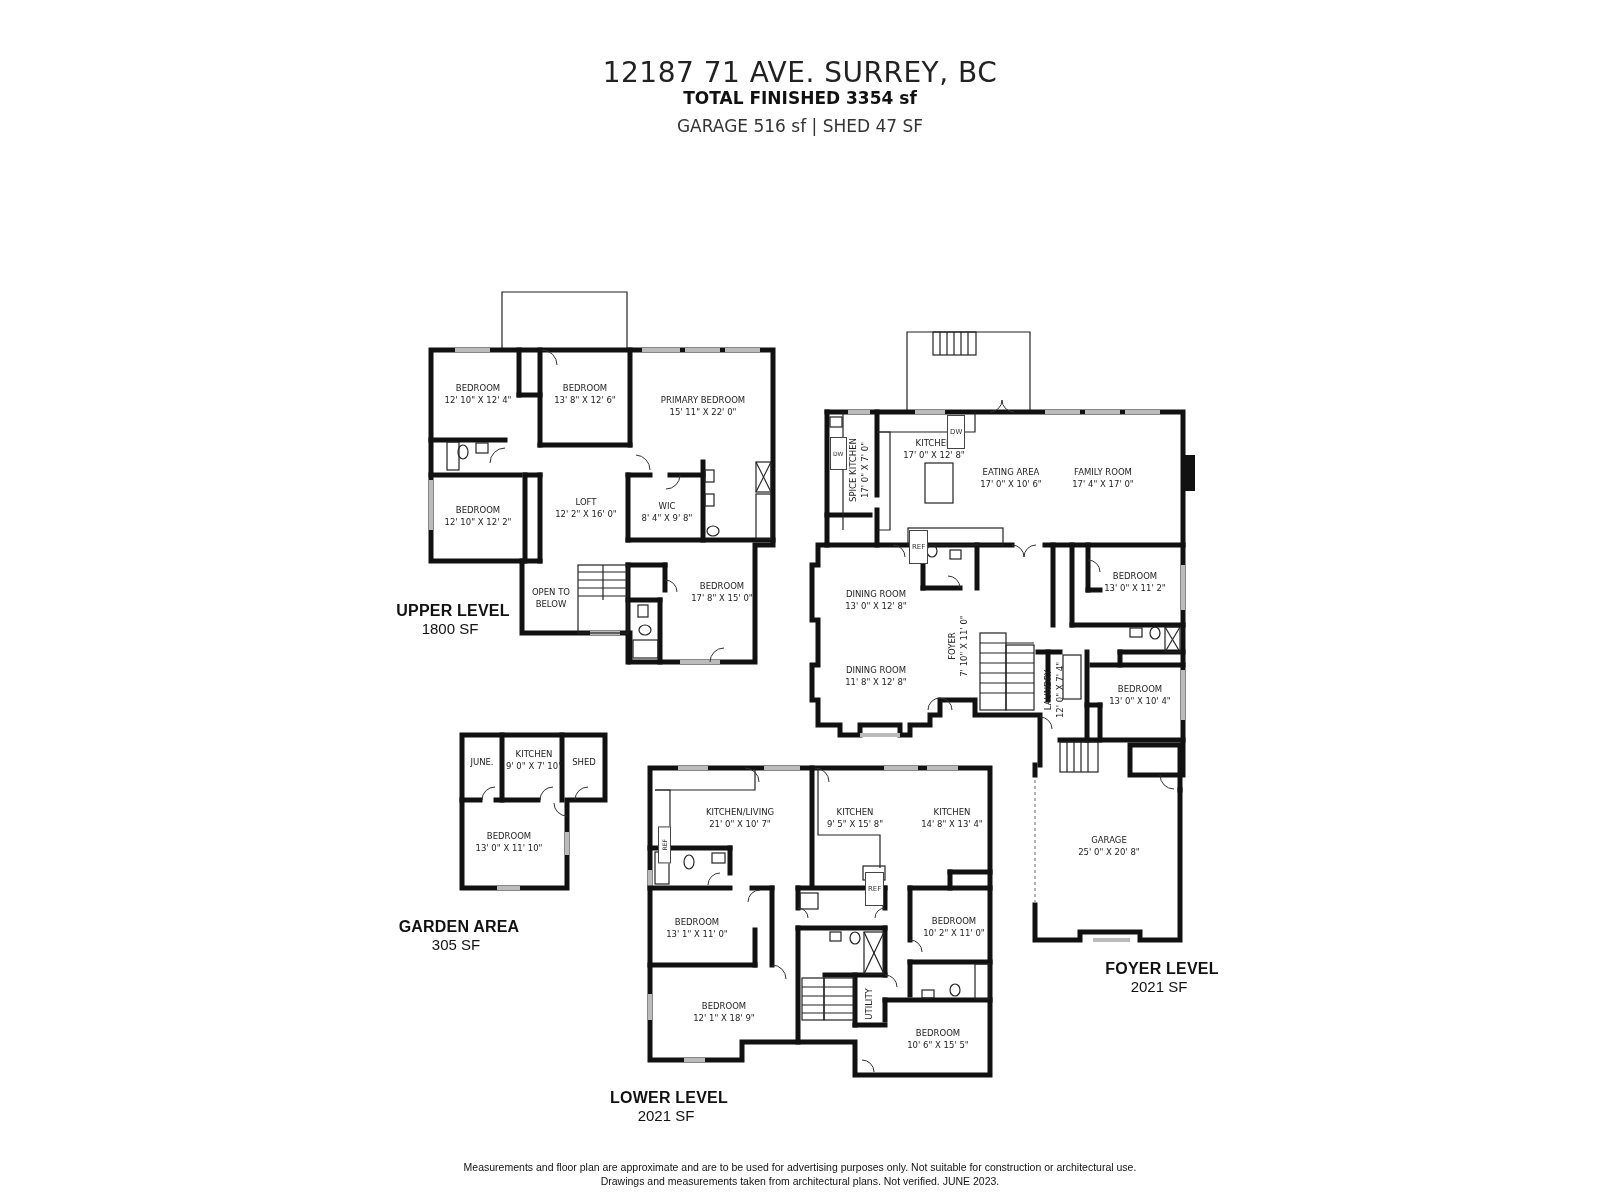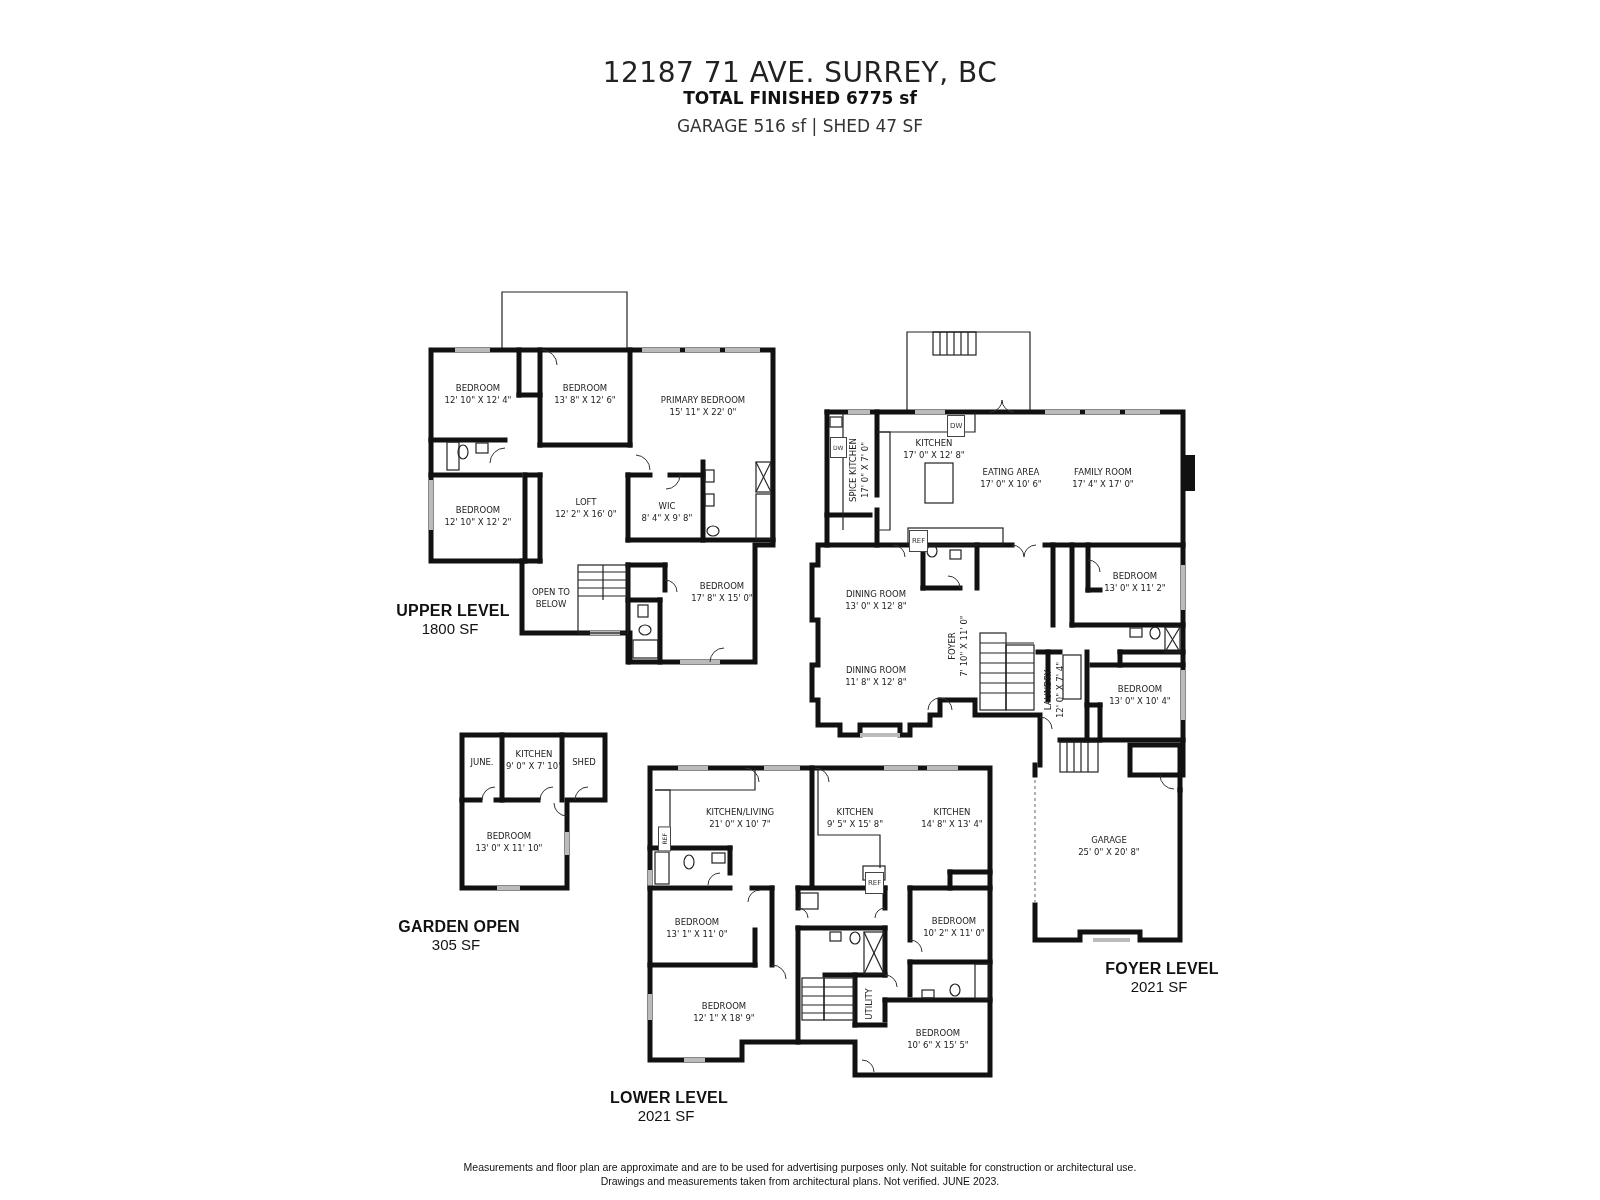--- a/index.html
+++ b/index.html
@@ -8,31 +8,31 @@
   .hdr-addr { top:56px; font-family:"DejaVu Sans", sans-serif; font-size:28px; letter-spacing:0.5px; color:#222; }
   .hdr-total { top:88px; font-family:"DejaVu Sans", sans-serif; font-size:17px; font-weight:bold; color:#111; }
   .hdr-garage { top:116px; font-family:"DejaVu Sans", sans-serif; font-size:17px; color:#333; }
   svg.plan { position:absolute; left:0; top:0; width:1600px; height:1200px; }
   .wall { fill:none; stroke:#111; stroke-width:5; stroke-linecap:square; }
   .thin { fill:none; stroke:#222; stroke-width:1.2; }
   .win { stroke:#bbbbbb; stroke-width:4; }
   .door { fill:none; stroke:#333; stroke-width:1; }
   .room { position:absolute; text-align:center; font-family:"DejaVu Sans", sans-serif; font-size:8.5px; line-height:12px; color:#222; white-space:nowrap; transform:translateX(-50%); }
   .room.v { transform:translate(-50%,-50%) rotate(-90deg); }
-  .fix { position:absolute; font-family:"DejaVu Sans", sans-serif; font-size:7px; color:#333; border:1px solid #444; padding:6px 2px; background:#fff; }
+  .fix { position:absolute; font-family:"DejaVu Sans", sans-serif; font-size:7px; color:#333; border:1px solid #444; padding:12px 2px; background:#fff; }
   .lvl { position:absolute; text-align:center; transform:translateX(-50%); }
   .lvl-name { font-family:"Liberation Sans", sans-serif; font-weight:bold; font-size:16px; color:#111; letter-spacing:0.2px;margin-left:6px; }
   .lvl-sf { font-family:"Liberation Sans", sans-serif; font-size:15px; color:#111; }
   .disc { position:absolute; left:0; width:1600px; text-align:center; font-family:"Liberation Sans", sans-serif; font-size:10.5px; color:#111; }
 </style>
 </head>
 <body>
 
 <div class="hdr hdr-addr">12187 71 AVE. SURREY, BC</div>
-<div class="hdr hdr-total">TOTAL FINISHED 6775 sf</div>
+<div class="hdr hdr-total">TOTAL FINISHED 3354 sf</div>
 <div class="hdr hdr-garage">GARAGE  516 sf | SHED  47 SF</div>
 
 <svg class="plan" viewBox="0 0 1600 1200">
 
   <g>
 
     <polyline class="thin" points="502,350 502,292 627,292 627,350"></polyline>
 
     <polyline class="wall" points="431,350 773,350 773,545 755,545 755,662 630,662 630,633 522,633 522,561 431,561 431,350"></polyline>
 
@@ -383,21 +383,21 @@
   <div>9' 0" X 7' 10"</div>
 </div>
 <div class="room" style="left:584px; top:756px;">
   <div>SHED</div>
 </div>
 <div class="room" style="left:509px; top:830px;">
   <div>BEDROOM</div>
   <div>13' 0" X 11' 10"</div>
 </div>
 <div class="lvl" style="left:456px; top:918px;">
-  <div class="lvl-name">GARDEN OPEN</div>
+  <div class="lvl-name">GARDEN AREA</div>
   <div class="lvl-sf">305 SF</div>
 </div>
 
 <div class="room" style="left:740px; top:806px;">
   <div>KITCHEN/LIVING</div>
   <div>21' 0" X 10' 7"</div>
 </div>
 <div class="room" style="left:855px; top:806px;">
   <div>KITCHEN</div>
   <div>9' 5" X 15' 8"</div>

